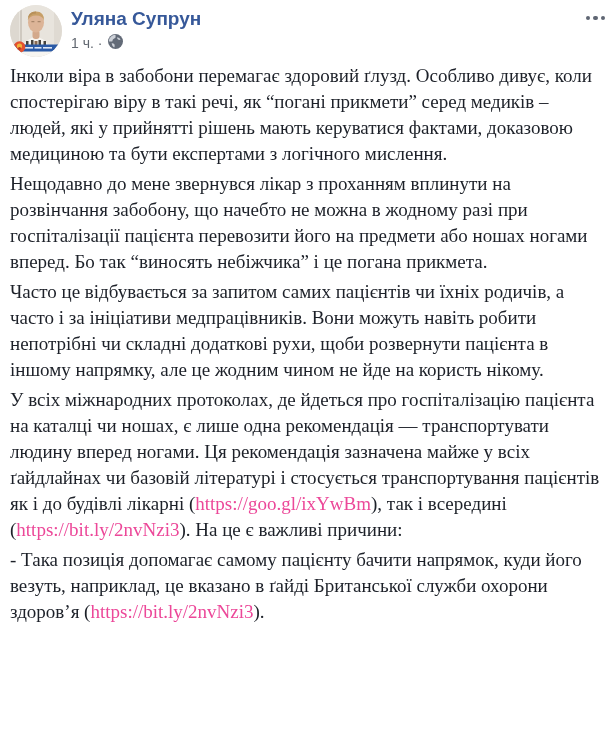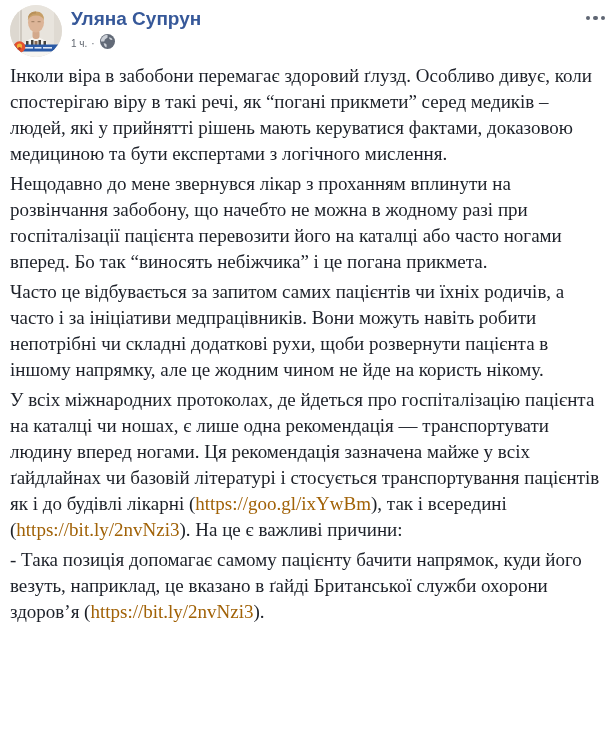--- a/index.html
+++ b/index.html
@@ -48,21 +48,21 @@
     line-height: 22px;
     text-decoration: none;
     cursor: pointer;
     display: inline-block;
   }
   .subline {
     display: flex;
     align-items: center;
     margin-top: 4px;
     color: #616770;
-    font-size: 10px;
+    font-size: 14px;
     line-height: 16px;
   }
   .subline .sep { margin: 0 5px 0 4px; }
   .globe { display: inline-block; }
   .menu-btn {
     position: absolute;
     top: 8px;
     right: 10px;
     width: 28px;
     height: 20px;
@@ -82,21 +82,21 @@
 
   
   .body-text {
     padding: 6px 8px 0 10px;
     font-size: 19px;
     line-height: 26px;
     color: #1d2129;
   }
   .body-text p { margin: 0 0 4px 0; font-family: Liberation Serif, serif; }
   .body-text a.lnk {
-    color: #a16207;
+    color: #ec4899;
     text-decoration: none;
     cursor: pointer;
   }
 </style>
 </head>
 <body>
 
 <div class="post">
 
   <div class="header">
@@ -162,19 +162,19 @@
     <div class="menu-btn">
       <i></i>
       <i></i>
       <i></i>
     </div>
 
   </div>
 
   <div class="body-text">
       <p><span>Інколи віра в забобони перемагає здоровий ґлузд. Особливо дивує, коли спостерігаю віру в такі речі, як “погані прикмети” серед медиків – людей, які у прийнятті рішень мають керуватися фактами, доказовою медициною та бути експертами з логічного мислення.</span></p>
-      <p><span>Нещодавно до мене звернувся лікар з проханням вплинути на розвінчання забобону, що начебто не можна в жодному разі при госпіталізації пацієнта перевозити його на каталці або часто ногами вперед. Бо так “виносять небіжчика” і це погана прикмета.</span></p>
+      <p><span>Нещодавно до мене звернувся лікар з проханням вплинути на розвінчання забобону, що начебто не можна в жодному разі при госпіталізації пацієнта перевозити його на предмети або ношах ногами вперед. Бо так “виносять небіжчика” і це погана прикмета.</span></p>
       <p><span>Часто це відбувається за запитом самих пацієнтів чи їхніх родичів, а часто і за ініціативи медпрацівників. Вони можуть навіть робити непотрібні чи складні додаткові рухи, щоби розвернути пацієнта в іншому напрямку, але це жодним чином не йде на користь нікому.</span></p>
       <p><span>У всіх міжнародних протоколах, де йдеться про госпіталізацію пацієнта на каталці чи ношах, є лише одна рекомендація — транспортувати людину вперед ногами. Ця рекомендація зазначена майже у всіх ґайдлайнах чи базовій літературі і стосується транспортування пацієнтів як і до будівлі лікарні (</span><a class="lnk">https://goo.gl/ixYwBm</a><span>), так і всередині (</span><a class="lnk">https://bit.ly/2nvNzi3</a><span>). На це є важливі причини:</span></p>
       <p><span>- Така позиція допомагає самому пацієнту бачити напрямок, куди його везуть, наприклад, це вказано в ґайді Британської служби охорони здоров’я (</span><a class="lnk">https://bit.ly/2nvNzi3</a><span>).</span></p>
     </div>
 
 </div>
 
 </body></html>

